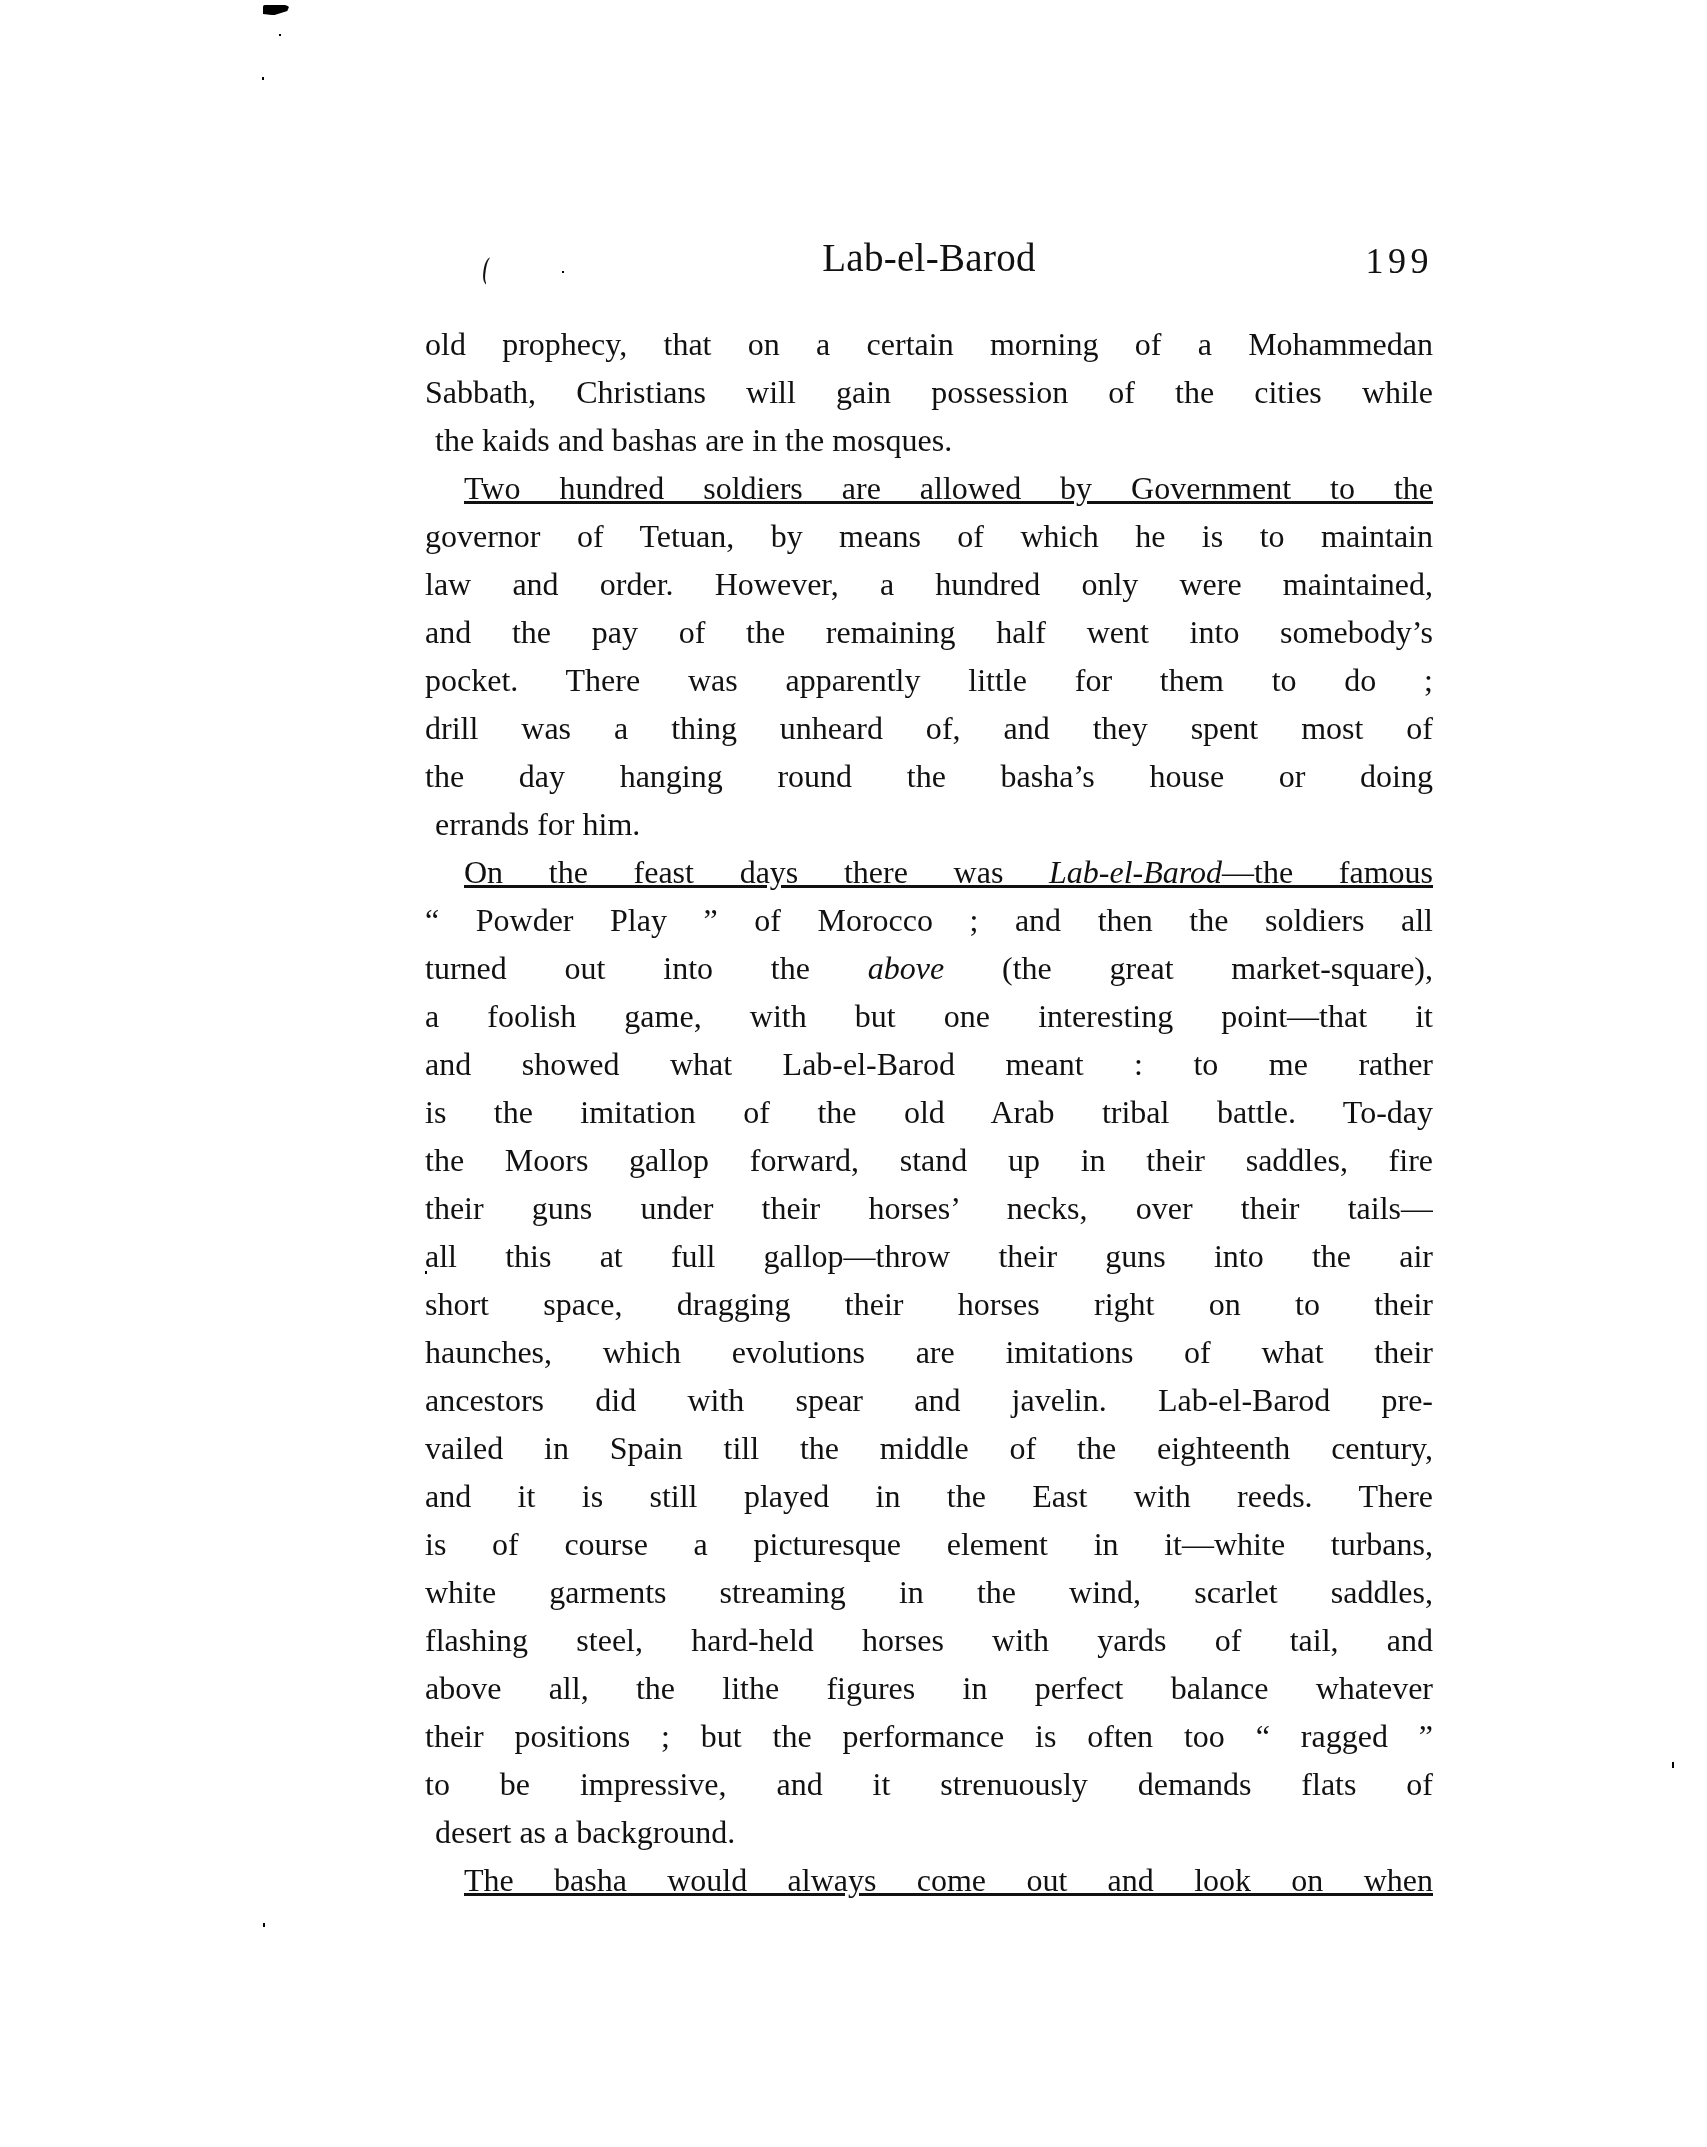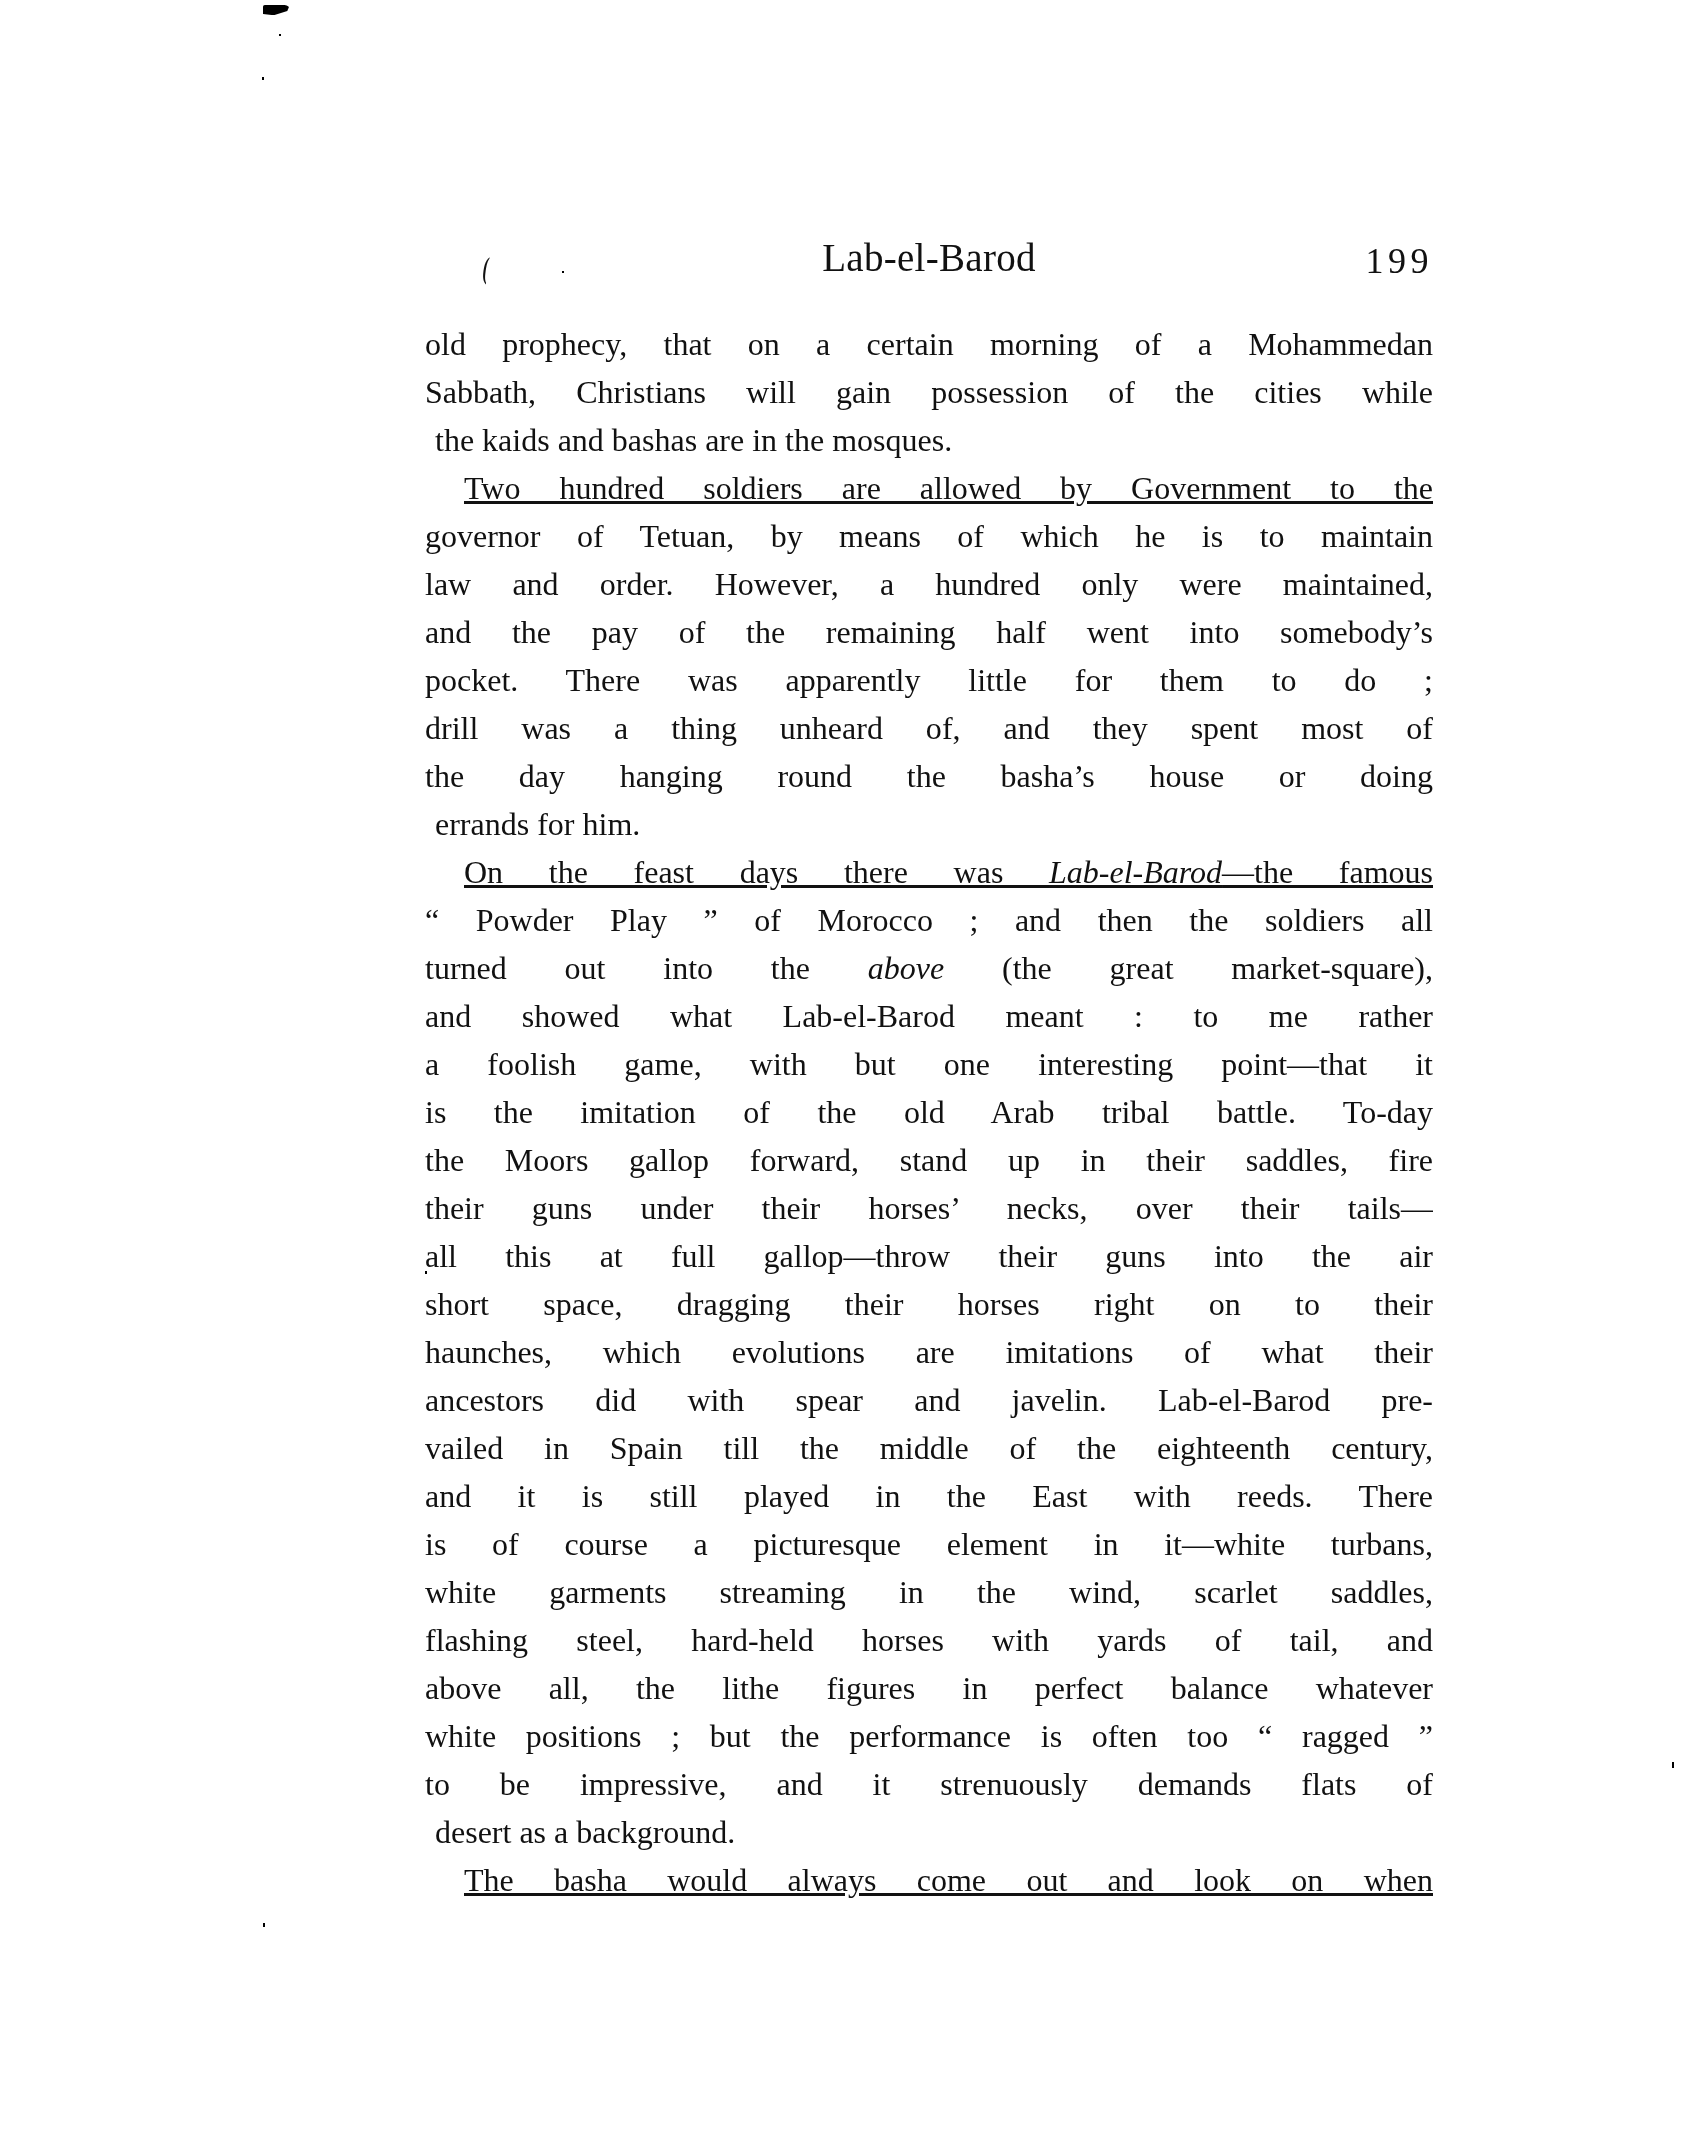--- a/index.html
+++ b/index.html
@@ -127,34 +127,34 @@
       <span class="line">governor of Tetuan, by means of which he is to maintain</span>
       <span class="line">law and order.  However, a hundred only were maintained,</span>
       <span class="line">and the pay of the remaining half went into somebody’s</span>
       <span class="line">pocket.  There was apparently little for them to do ;</span>
       <span class="line">drill was a thing unheard of, and they spent most of</span>
       <span class="line">the day hanging round the basha’s house or doing</span>
       <span class="line last">errands for him.</span>
       <span class="line indent"><span>On the feast days there was </span><span class="it">Lab-el-Barod</span><span>—the famous</span></span>
       <span class="line">“ Powder Play ” of Morocco ;  and then the soldiers all</span>
       <span class="line"><span>turned out into the </span><span class="it">above</span><span> (the great market-square),</span></span>
+      <span class="line">a foolish game, with but one interesting point—that it</span>
       <span class="line">and showed what Lab-el-Barod meant : to me rather</span>
-      <span class="line">a foolish game, with but one interesting point—that it</span>
       <span class="line">is the imitation of the old Arab tribal battle.  To-day</span>
       <span class="line">the Moors gallop forward, stand up in their saddles, fire</span>
       <span class="line">their guns under their horses’ necks, over their tails—</span>
       <span class="line">all this at full gallop—throw their guns into the air</span>
       <span class="line">short space, dragging their horses right on to their</span>
       <span class="line">haunches, which evolutions are imitations of what their</span>
       <span class="line">ancestors did with spear and javelin.  Lab-el-Barod pre-</span>
       <span class="line">vailed in Spain till the middle of the eighteenth century,</span>
       <span class="line">and it is still played in the East with reeds.  There</span>
       <span class="line">is of course a picturesque element in it—white turbans,</span>
       <span class="line">white garments streaming in the wind, scarlet saddles,</span>
       <span class="line">flashing steel, hard-held horses with yards of tail, and</span>
       <span class="line">above all, the lithe figures in perfect balance whatever</span>
-      <span class="line">white positions ;  but the performance is often too “ ragged ”</span>
+      <span class="line">their positions ;  but the performance is often too “ ragged ”</span>
       <span class="line">to be impressive, and it strenuously demands flats of</span>
       <span class="line last">desert as a background.</span>
       <span class="line indent">The basha would always come out and look on when</span>
     </div>
 </div>
 
 
 </body></html>

